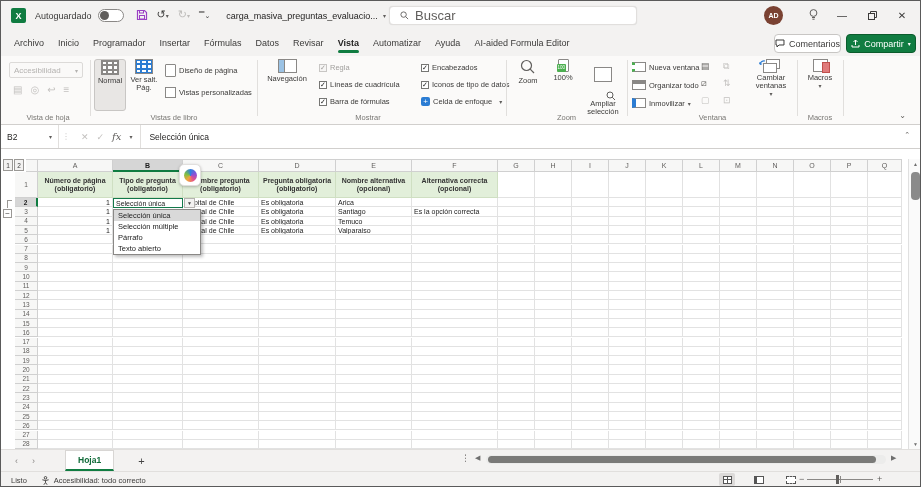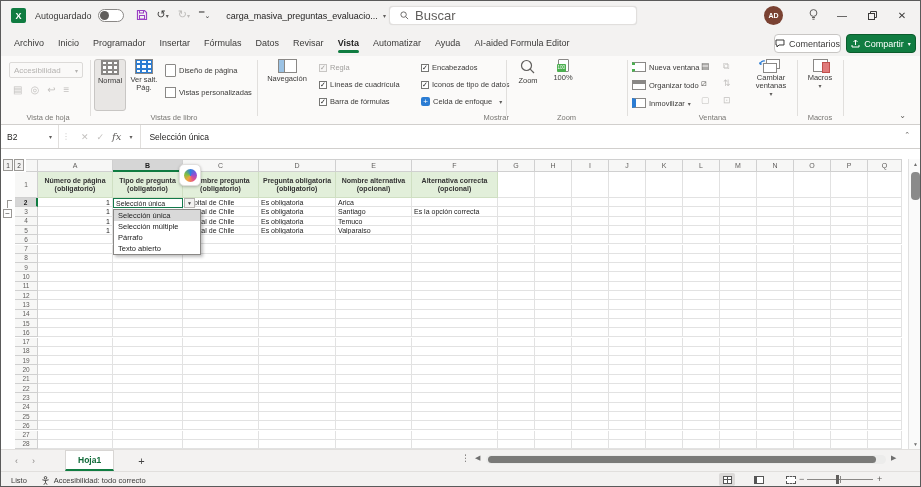--- a/index.html
+++ b/index.html
@@ -260,35 +260,46 @@
     </div>
     <div class="cbrow" style="left:420px;top:24px;">
       <span class="cb">✓</span>
       <span>Iconos de tipo de datos</span>
     </div>
     <div class="cbrow" style="left:420px;top:41px;">
       <span class="focusic">+</span>
       <span>Celda de enfoque</span>
       <span style="font-size:6px;color:#605e5c;margin-left:4px;">▾</span>
     </div>
-    <div class="glabel" style="left:268px;width:240px;text-align:right;">Mostrar</div>
+    <div class="glabel" style="left:247px;width:240px;">Mostrar</div>
     <div class="gsep" style="left:505px;"></div>
 
     <div class="bigbtn" style="left:510px;width:34px;height:52px;">
       <svg width="16" height="16" viewBox="0 0 16 16">
           <circle cx="6.5" cy="6.5" r="5" fill="none" stroke="#605e5c" stroke-width="1.2"></circle>
           <line x1="10.2" y1="10.2" x2="14" y2="14" stroke="#605e5c" stroke-width="1.2"></line>
         </svg>
       <span>Zoom</span>
     </div>
     <div class="bigbtn" style="left:546px;width:32px;height:52px;">
       <span class="pageic" style="position:relative;">
           <span style="position:absolute;left:-2px;bottom:-1px;background:#4caf50;color:#fff;font-size:4.5px;padding:0 1px;border-radius:1px;">100</span>
         </span>
       <span>100%</span>
+    </div>
+    <div class="bigbtn" style="left:580px;width:44px;height:52px;white-space:pre-line;">
+      <span style="position:relative;display:inline-block;">
+        <span class="gridic" style="display:grid;"></span>
+        <svg width="10" height="10" viewBox="0 0 10 10" style="position:absolute;right:-4px;bottom:-3px;">
+            <circle cx="4" cy="4" r="3" fill="#fff" stroke="#605e5c"></circle>
+            <line x1="6.2" y1="6.2" x2="9" y2="9" stroke="#605e5c"></line>
+          </svg>
+      </span>
+      <span>Ampliar
+selección</span>
     </div>
     <div class="glabel" style="left:508px;width:115px;">Zoom</div>
     <div class="gsep" style="left:626px;"></div>
 
     <div class="smallbtn" style="left:631px;top:6px;">
       <span class="winic" style="border-left:3px dotted #4caf50;"></span>
       <span>Nueva ventana</span>
     </div>
     <div class="smallbtn" style="left:631px;top:24px;">
       <span class="winic split"></span>

